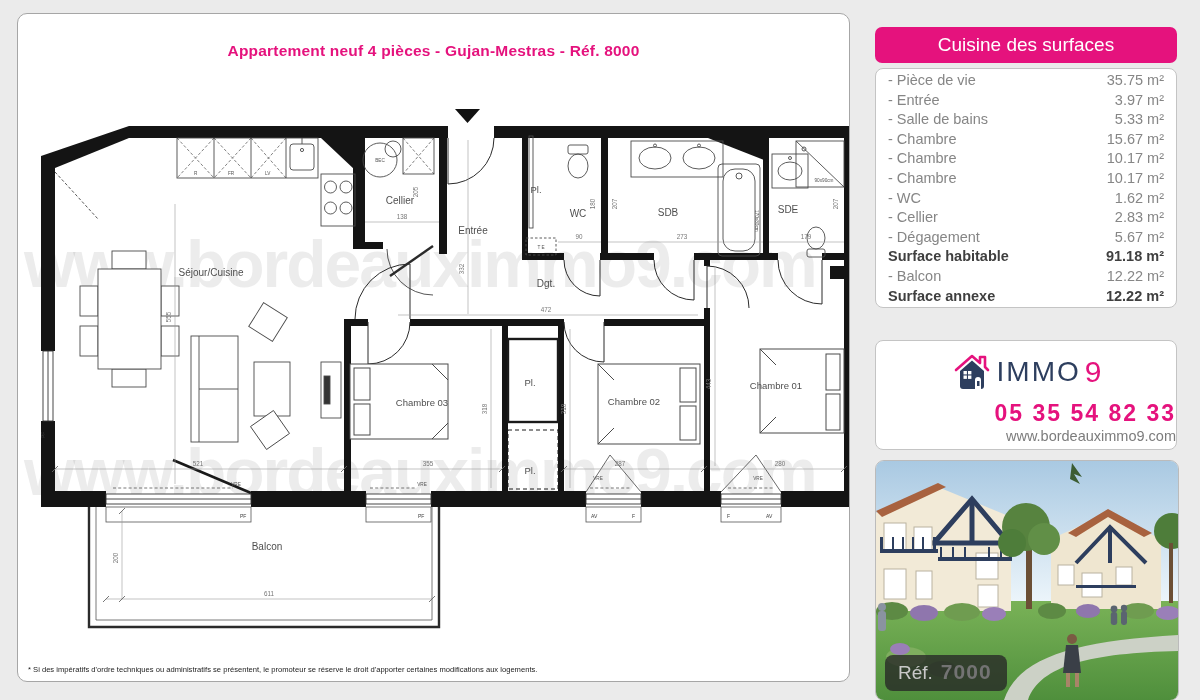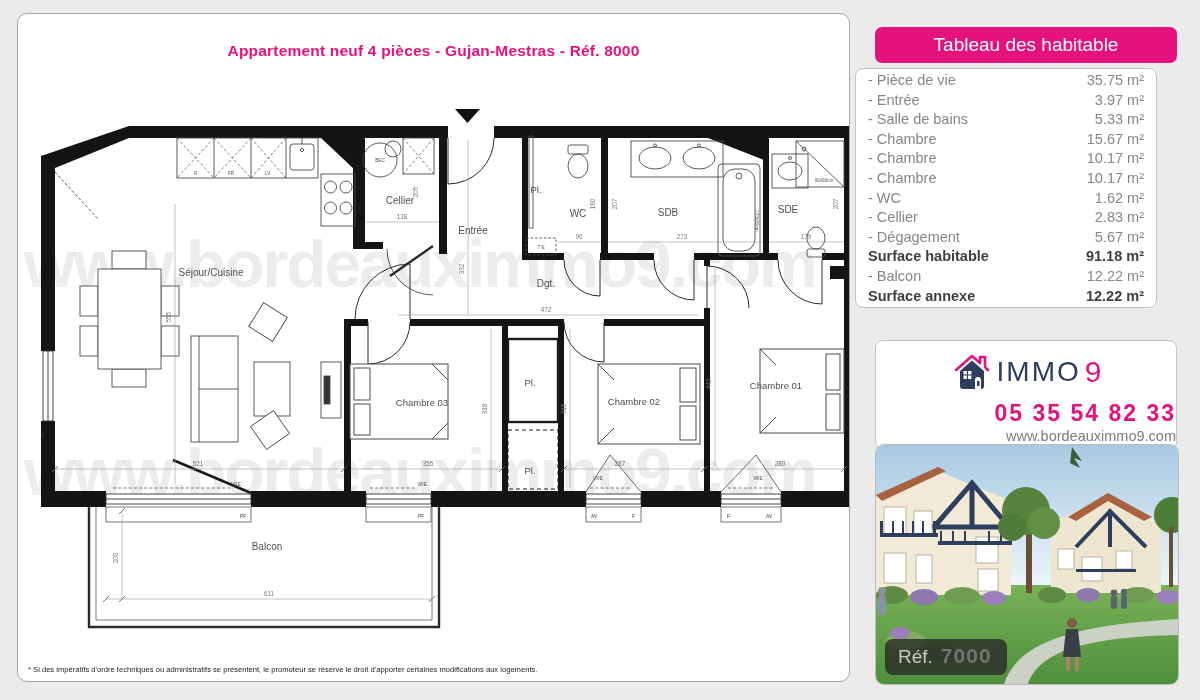--- a/index.html
+++ b/index.html
@@ -20,30 +20,30 @@
   .rm{font-size:10px;fill:#4f4f4f}
   .rm-s{font-size:9.5px;fill:#4f4f4f}
   .dim{font-size:6.3px;fill:#767676}
   .tiny{font-size:4.7px;fill:#555}
   .wtab{font-size:5px;fill:#3e3e3e}
   
   .surf-header{position:absolute;left:875px;top:27px;width:302px;height:36px;background:#e5127d;
                border-radius:7px;color:#fff;font-size:19px;display:flex;align-items:center;
                justify-content:center}
   .side-card{position:absolute;background:#fff;border:1px solid #c4c4c4;border-radius:8px;box-sizing:border-box}
-  .surf-card{left:855px;top:68px;width:302px;height:240px;padding:2px 12px}
+  .surf-card{left:875px;top:68px;width:302px;height:240px;padding:2px 12px}
   .srow{display:flex;justify-content:space-between;font-size:14.5px;line-height:19.6px;color:#868686}
   .srow.bold{color:#3f3f3f;font-weight:bold}
   .logo-card{left:875px;top:340px;width:302px;height:110px;text-align:right}
   .logo-row{margin-top:12px;display:flex;align-items:center;justify-content:center;gap:4px}
   .brand-immo{font-size:28px;color:#2d3e5e;letter-spacing:2px}
   .brand-9{font-size:30px;color:#e5127d}
   .phone{margin-top:9px;font-size:23px;font-weight:bold;color:#e5127d;letter-spacing:2px}
   .website{margin-top:1px;font-size:14.5px;color:#7c7c7c}
-  .photo-card{left:875px;top:444px;width:302px;height:239px;border-radius:9px;overflow:hidden;
+  .photo-card{left:875px;top:460px;width:302px;height:239px;border-radius:9px;overflow:hidden;
               border:1px solid #bbb;position:absolute}
   .ref-badge{position:absolute;left:9px;bottom:9px;background:rgba(38,38,38,.78);border-radius:8px;
              padding:5px 15px 7px 13px;display:flex;align-items:baseline;gap:8px}
   .ref-label{color:#c9c9c9;font-size:19px}
   .ref-value{color:#737373;font-size:21px;font-weight:bold;letter-spacing:1px}
 </style>
 </head>
 <body>
 
 <div class="main-card">
@@ -341,21 +341,21 @@
       <text class="rm-s" x="758" y="375" text-anchor="middle">Chambre 01</text>
       <text class="rm-s" x="512" y="372" text-anchor="middle">Pl.</text>
       <text class="rm-s" x="512" y="460" text-anchor="middle">Pl.</text>
       <text class="rm" x="249" y="536" text-anchor="middle">Balcon</text>
     </g>
   </svg>
 
   <div class="disclaimer">* Si des impératifs d'ordre techniques ou administratifs se présentent, le promoteur se réserve le droit d'apporter certaines modifications aux logements.</div>
 </div>
 
-<div class="surf-header">Tableau des habitable</div>
+<div class="surf-header">Cuisine des surfaces</div>
 
 <div class="side-card surf-card">
   <div id="surfaces-rows">
       <div class="srow">
         <span>- Pièce de vie</span>
         <span>35.75 m²</span>
       </div>
       <div class="srow">
         <span>- Entrée</span>
         <span>3.97 m²</span>

